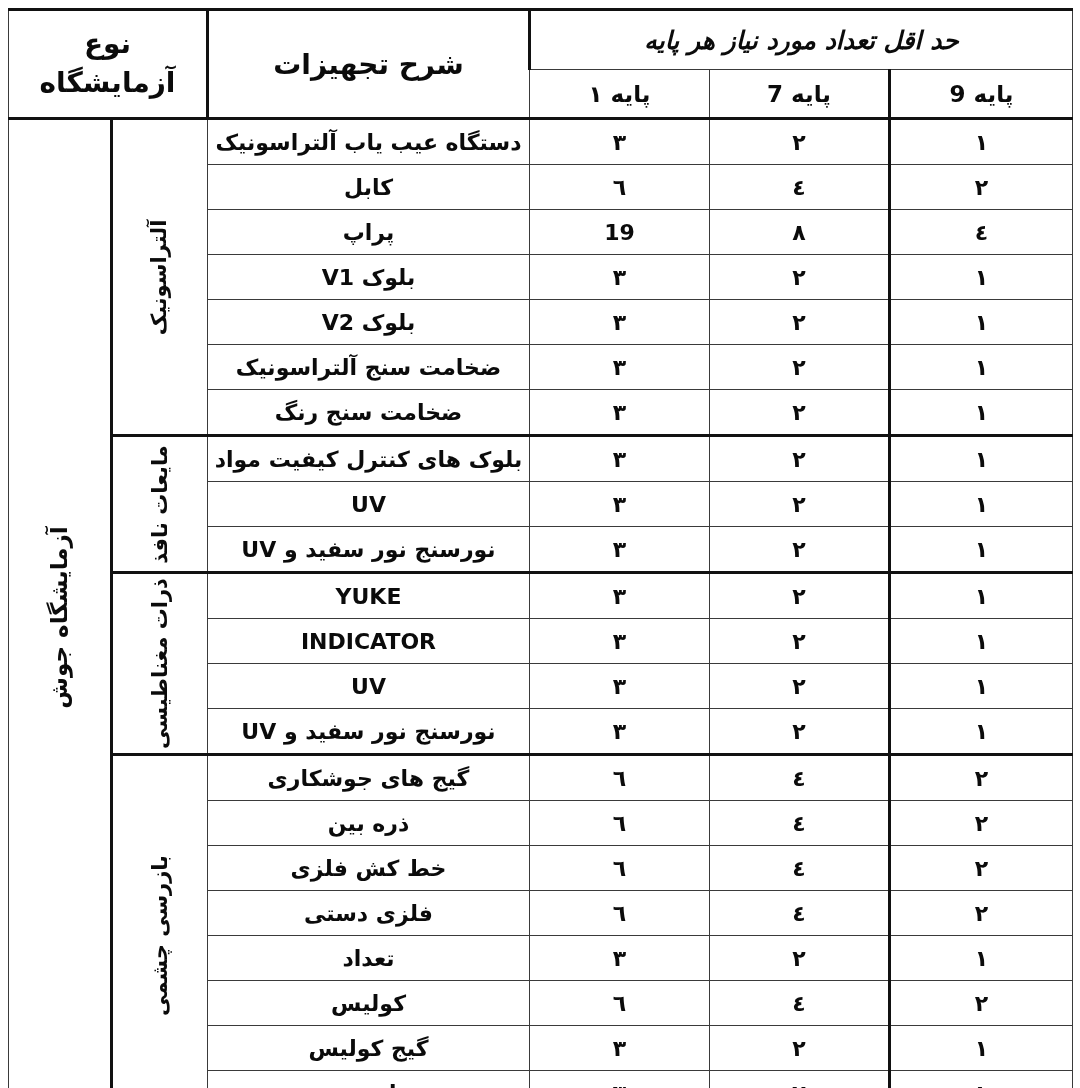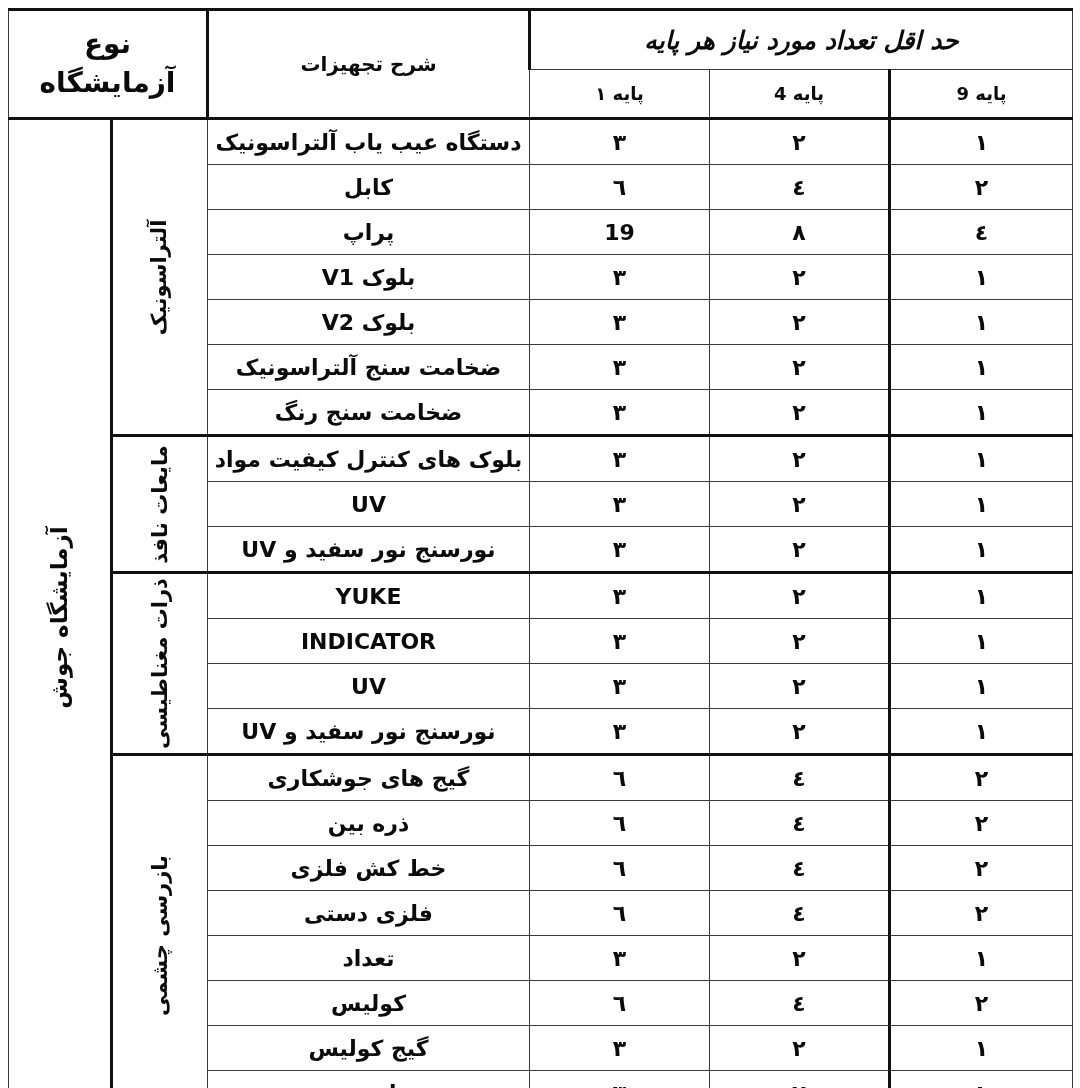--- a/index.html
+++ b/index.html
@@ -54,24 +54,24 @@
 
   
   th.h-span {
     height: 58px;
     font-size: 25px;
     letter-spacing: 0;
     font-style: italic;
   }
   th.h-sub {
     height: 47px;
-    font-size: 18px;
+    font-size: 23px;
   }
   th.h-desc {
-    font-size: 20px;
+    font-size: 28px;
   }
   th.h-type {
     font-size: 28px;
     line-height: 1.38;
   }
 
   
   td.qty {
     height: 44px;
     font-size: 22px;
@@ -134,21 +134,21 @@
       <tr>
         <th class="h-span b-top b-left" colspan="3">حد اقل تعداد مورد نیاز هر پایه</th>
         <th class="h-desc b-top" rowspan="2">شرح تجهیزات</th>
         <th class="h-type b-top b-right" rowspan="2" colspan="2">
           <span>نوع</span><br>
           <span>آزمایشگاه</span>
         </th>
       </tr>
       <tr>
         <th class="h-sub b-left b-bottom">پایه 9</th>
-        <th class="h-sub b-bottom">پایه 4</th>
+        <th class="h-sub b-bottom">پایه 7</th>
         <th class="h-sub b-bottom">پایه ۱</th>
       </tr>
     </thead>
 
     <tbody id="tbody">
         <tr>
           <td class="qty b-left b-top">١</td>
           <td class="qty b-top">٢</td>
           <td class="qty b-top">٣</td>
           <td class="desc b-top">دستگاه عیب یاب آلتراسونیک</td>

